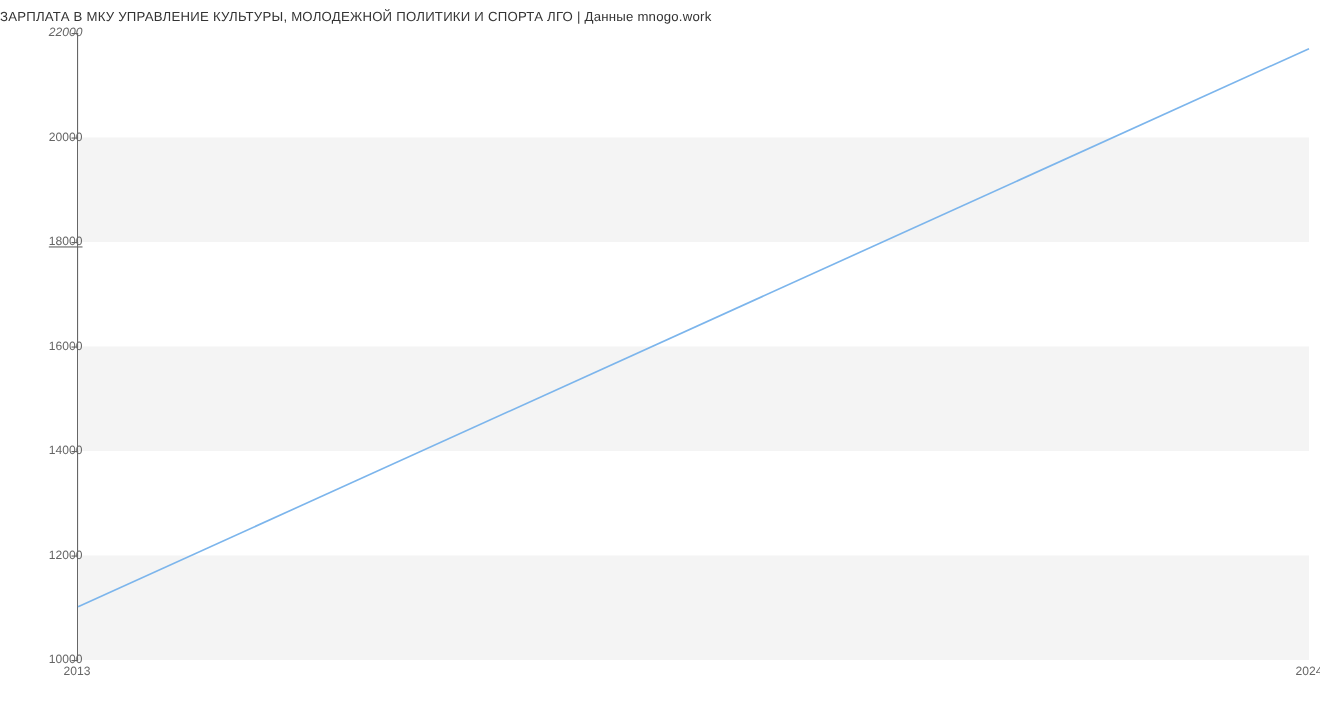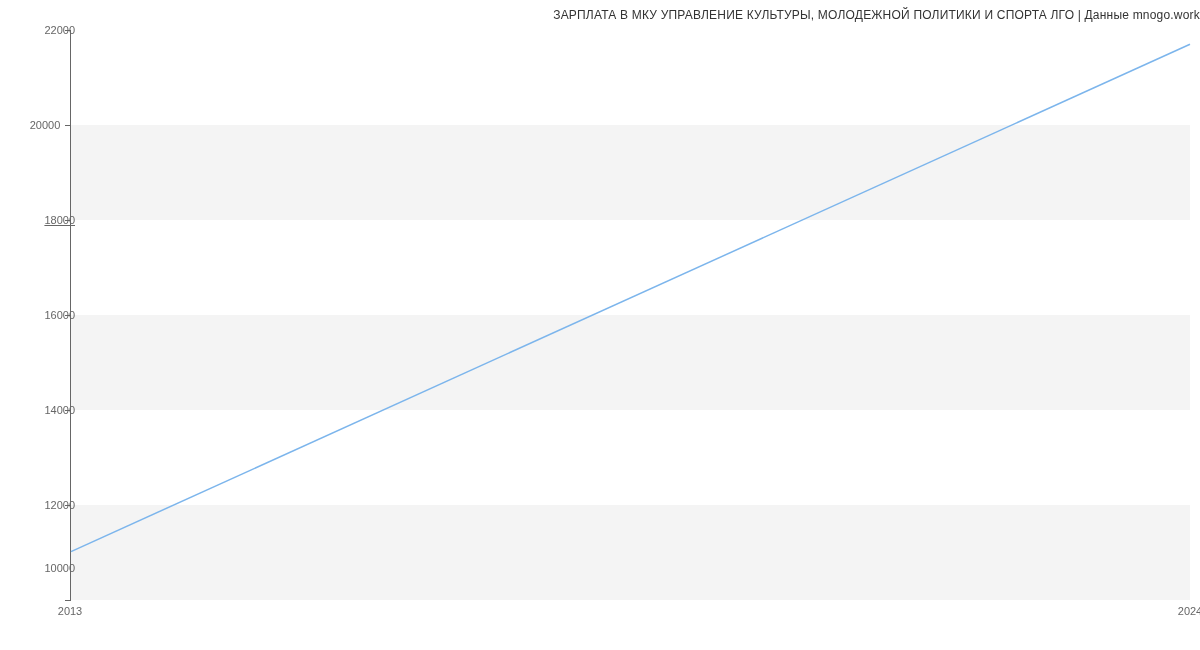--- a/index.html
+++ b/index.html
@@ -17,21 +17,21 @@
     left: 0;
     top: 0;
     width: 1200px;
     height: 650px;
   }
   .chart-title {
     position: absolute;
     top: 8px;
     left: 0;
     width: 100%;
-    text-align: right;
+    text-align: left;
     font-size: 12px;
     color: #333;
     letter-spacing: 0.2px;
   }
   .plot-area {
     position: absolute;
     left: 70px;
     top: 30px;
     width: 1120px;
     height: 570px;
@@ -100,21 +100,21 @@
   <div class="y-tick-mark" style="top: 570px;"></div>
       <div class="y-tick-mark" style="top: 475px;"></div>
       <div class="y-tick-mark" style="top: 380px;"></div>
       <div class="y-tick-mark" style="top: 285px;"></div>
       <div class="y-tick-mark" style="top: 190px;"></div>
       <div class="y-tick-mark" style="top: 95px;"></div>
       <div class="y-tick-mark" style="top: 0px;"></div>
     </div>
 </div>
 
-<div class="y-tick" style="top: 568px;">10000</div>
+<div class="y-tick" style="top: 600px;">10000</div>
 <div class="y-tick" style="top: 505px;">12000</div>
 <div class="y-tick" style="top: 410px;">14000</div>
 <div class="y-tick" style="top: 315px;">16000</div>
 <div class="y-tick" style="top: 220px; text-decoration: underline;">18000</div>
-<div class="y-tick" style="top: 125px; text-align: center;">20000</div>
-<div class="y-tick" style="top: 30px;">22000</div>
+<div class="y-tick" style="top: 125px;">20000</div>
+<div class="y-tick" style="top: 30px; font-style: italic;">22000</div>
 <div class="x-tick" style="left: 70px;">2013</div>
 <div class="x-tick" style="left: 1190px;">2024</div>
 
 </body></html>

